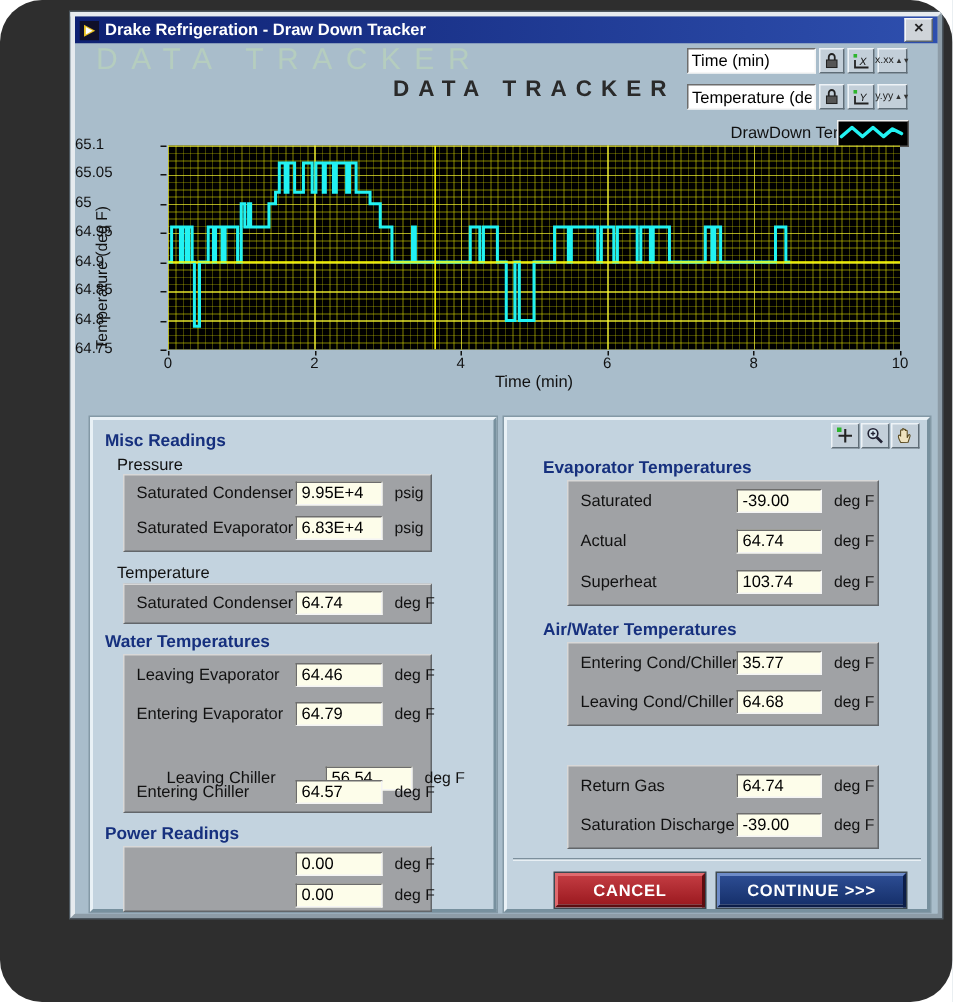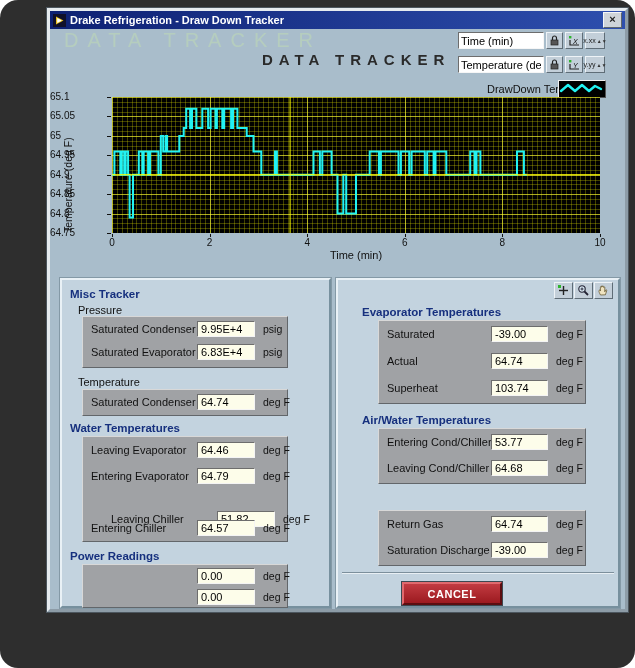--- a/index.html
+++ b/index.html
@@ -1,16 +1,16 @@
 <!DOCTYPE html>
 <html><head>
 <meta charset="utf-8">
 <style>
   html,body{margin:0;padding:0;background:#fff;font-family:"Liberation Sans",sans-serif;}
-  .stage{position:relative;width:635px;height:668px;background:#2e2e2e;border-radius:18px;overflow:hidden;}
+  .stage{position:relative;width:635px;height:668px;background:#2e2e2e;border-radius:28px;overflow:hidden;}
   .window{position:absolute;left:47px;top:8px;width:581px;height:604px;box-sizing:border-box;
           background:#a9bdcb;border:3px solid;border-color:#e6ebef #8d9ca7 #8d9ca7 #e6ebef;
           box-shadow:0 0 0 1px #4c565e;}
   .titlebar{height:18px;background:linear-gradient(to right,#0e2173,#2e4fae);display:flex;align-items:center;padding:0 3px;}
   .tb-icon{width:13px;height:13px;margin-right:4px;flex:0 0 auto;}
   .tb-text{color:#fff;font-size:11px;font-weight:bold;flex:1;white-space:nowrap;overflow:hidden;line-height:18px;}
   .tb-close{width:17px;height:14px;background:#cfd4d9;border:1px solid;border-color:#f4f6f8 #5d666d #5d666d #f4f6f8;
             font-size:11px;font-weight:bold;color:#222;line-height:12px;text-align:center;cursor:default;}
   .client{position:relative;width:575px;height:580px;background:#a9bdcb;overflow:hidden;}
   .watermark{position:absolute;left:14px;top:0;font-size:20px;letter-spacing:9px;color:#bcd6b8;opacity:.65;white-space:nowrap;}
@@ -163,21 +163,21 @@
           <div class="ytl" style="left: 0px; top: 100.857px;">65</div>
           <div class="tick" style="left: 57px; top: 106.857px; width: 4px; height: 1px;"></div>
           <div class="ytl" style="left: 0px; top: 81.4286px;">65.05</div>
           <div class="tick" style="left: 57px; top: 87.4286px; width: 4px; height: 1px;"></div>
           <div class="ytl" style="left: 0px; top: 62px;">65.1</div>
           <div class="tick" style="left: 57px; top: 68px; width: 4px; height: 1px;"></div>
         </div>
       <div class="xtitle">Time (min)</div>
 
       <div class="panel" style="left:10px;top:249px;width:271px;height:330px;">
-        <div class="sec-title" style="left:8px;top:8px;">Misc Tracker</div>
+        <div class="sec-title" style="left:8px;top:8px;">Misc Readings</div>
         <div class="sub-label" style="left:16px;top:24px;">Pressure</div>
 
         <div class="gpanel" style="left:20px;top:36px;width:206px;height:52px;">
           <div class="grow" style="top:4px;">
             <span class="lbl">Saturated Condenser</span>
             <span class="val">9.95E+4</span>
             <span class="unit">psig</span>
           </div>
           <div class="grow" style="top:27px;">
             <span class="lbl">Saturated Evaporator</span>
@@ -202,21 +202,21 @@
             <span class="val">64.46</span>
             <span class="unit">deg F</span>
           </div>
           <div class="grow" style="top:31px;">
             <span class="lbl">Entering Evaporator</span>
             <span class="val">64.79</span>
             <span class="unit">deg F</span>
           </div>
           <div class="grow" style="top:74px;margin-left:20px;">
             <span class="lbl">Leaving Chiller</span>
-            <span class="val">51.82</span>
+            <span class="val">56.54</span>
             <span class="unit">deg F</span>
           </div>
           <div class="grow" style="top:83px;">
             <span class="lbl">Entering Chiller</span>
             <span class="val">64.57</span>
             <span class="unit">deg F</span>
           </div>
         </div>
 
         <div class="sec-title" style="left:8px;top:270px;">Power Readings</div>
@@ -275,21 +275,21 @@
             <span class="lbl">Superheat</span>
             <span class="val">103.74</span>
             <span class="unit">deg F</span>
           </div>
         </div>
 
         <div class="sec-title" style="left:24px;top:134px;">Air/Water Temperatures</div>
         <div class="gpanel" style="left:40px;top:148px;width:208px;height:56px;">
           <div class="grow" style="top:5px;">
             <span class="lbl">Entering Cond/Chiller</span>
-            <span class="val">53.77</span>
+            <span class="val">35.77</span>
             <span class="unit">deg F</span>
           </div>
           <div class="grow" style="top:31px;">
             <span class="lbl">Leaving Cond/Chiller</span>
             <span class="val">64.68</span>
             <span class="unit">deg F</span>
           </div>
         </div>
 
         <div class="gpanel" style="left:40px;top:230px;width:208px;height:56px;">
@@ -300,18 +300,19 @@
           </div>
           <div class="grow" style="top:31px;">
             <span class="lbl">Saturation Discharge</span>
             <span class="val">-39.00</span>
             <span class="unit">deg F</span>
           </div>
         </div>
 
         <div class="groove" style="left:4px;top:292px;width:272px;"></div>
 
-        <button class="bigbtn btn-cancel" style="left:32px;top:302px;width:100px;margin-left:32px;">CANCEL</button>
+        <button class="bigbtn btn-cancel" style="left:32px;top:302px;width:100px;">CANCEL</button>
+        <button class="bigbtn btn-continue" style="left:140px;top:302px;width:126px;">CONTINUE &gt;&gt;&gt;</button>
       </div>
 
     </div>
   </div>
 </div>
 
 </body></html>

